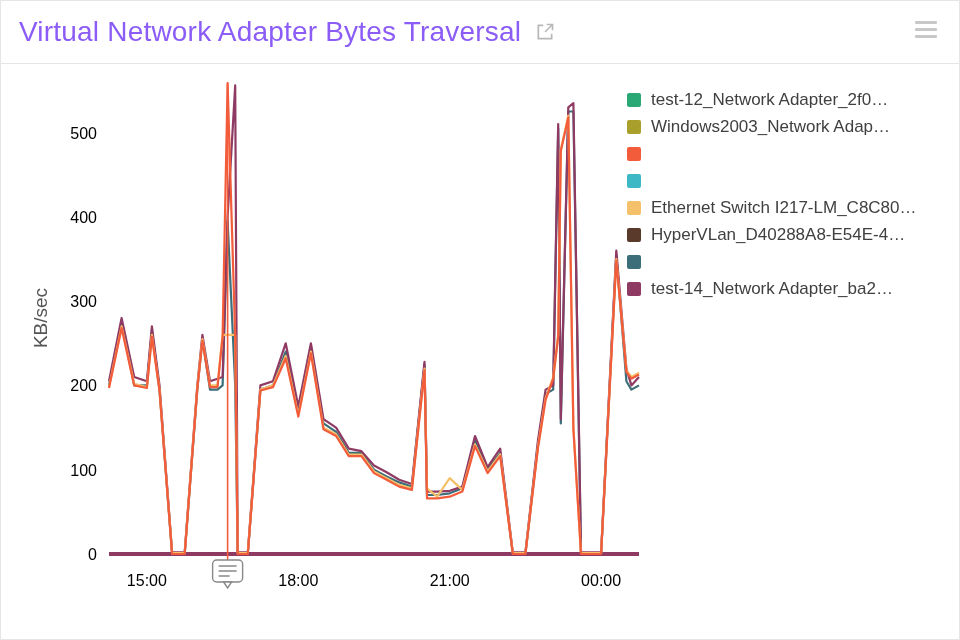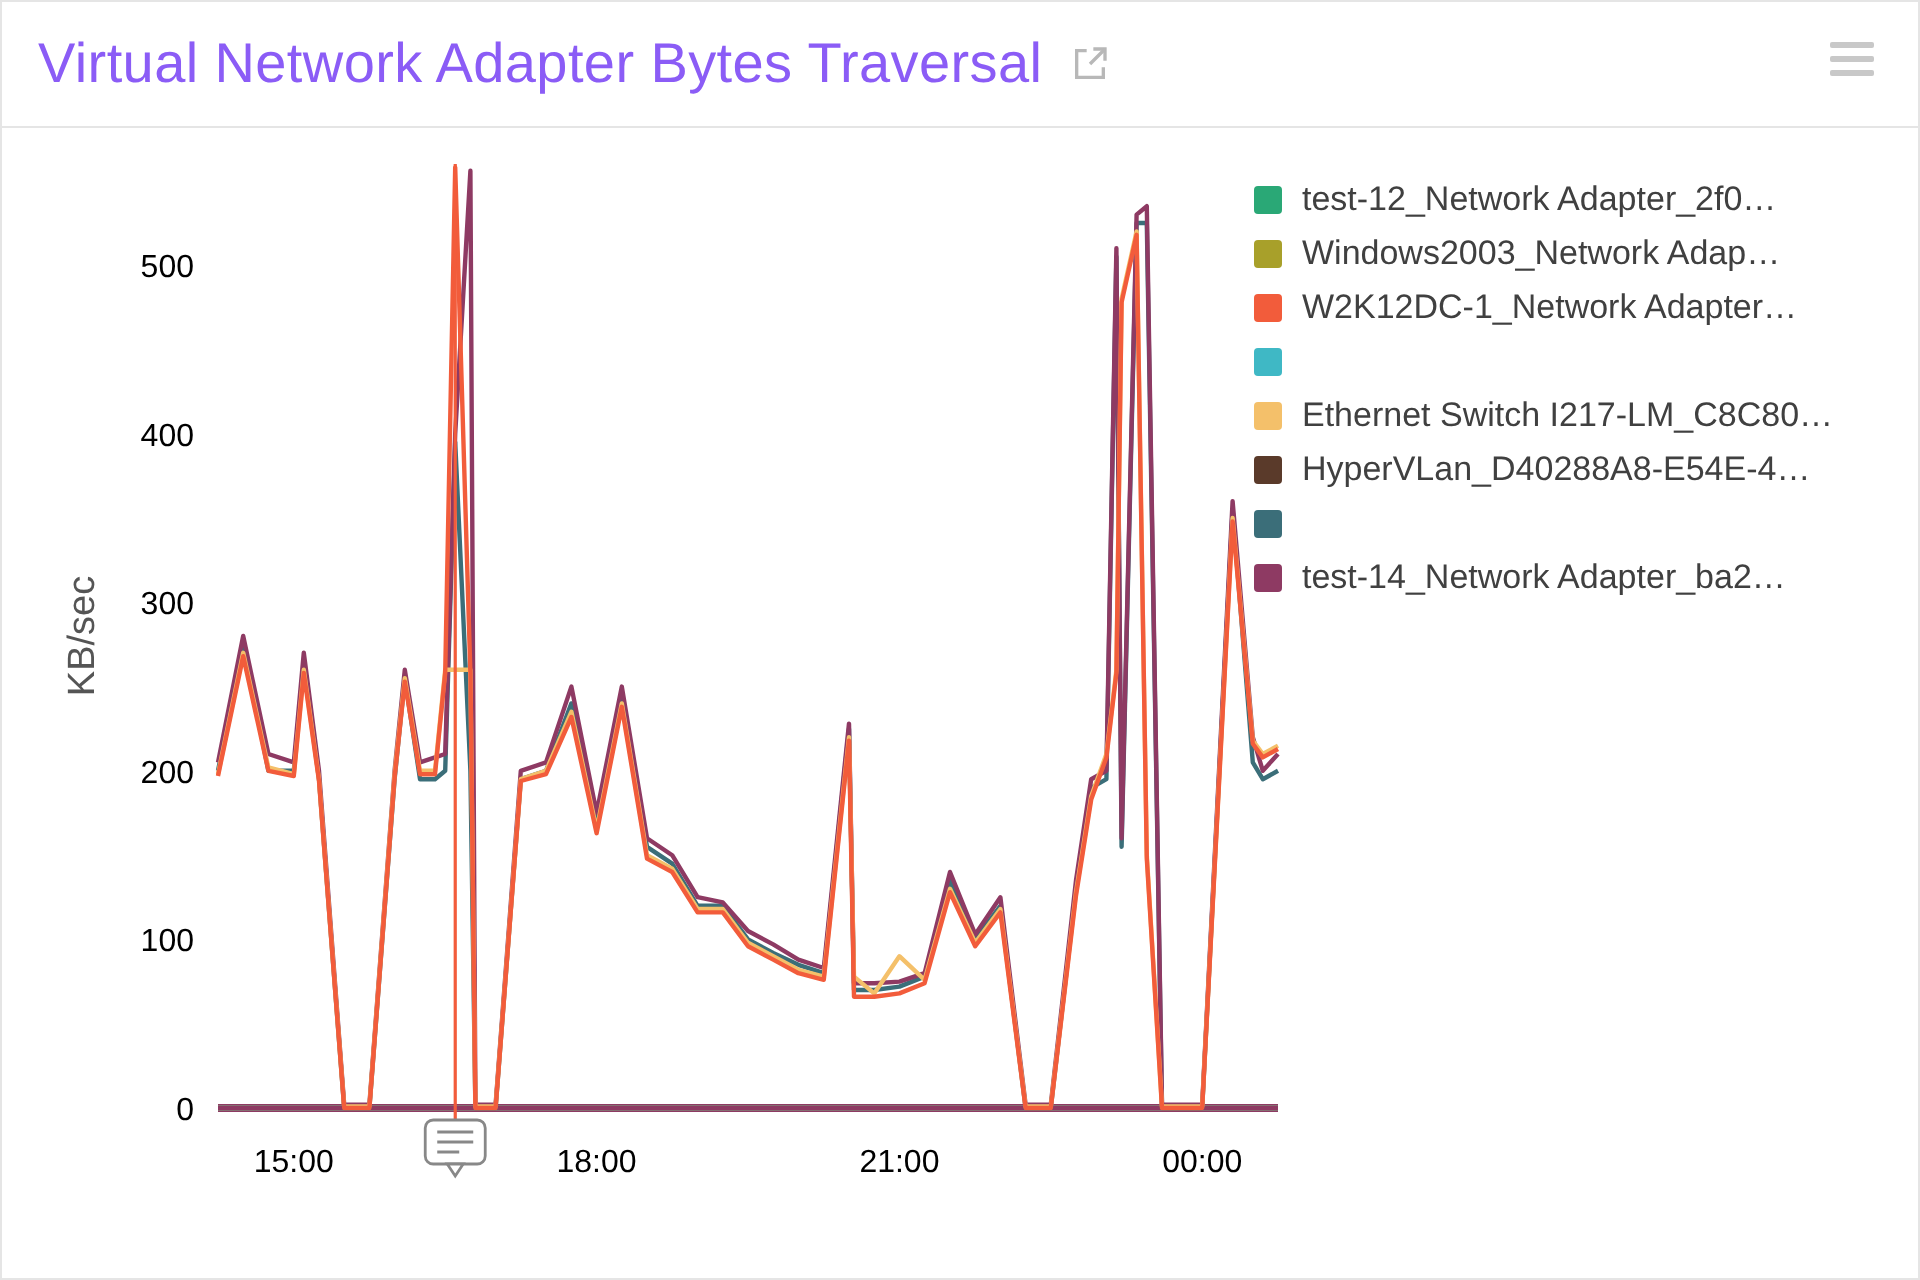--- a/index.html
+++ b/index.html
@@ -49,21 +49,20 @@
         <div class="legend-item">
           <span class="swatch" style="background: rgb(42, 168, 118);"></span>
           <span>test-12_Network Adapter_2f0…</span>
         </div>
         <div class="legend-item">
           <span class="swatch" style="background: rgb(168, 160, 42);"></span>
           <span>Windows2003_Network Adap…</span>
         </div>
         <div class="legend-item">
           <span class="swatch" style="background: rgb(242, 92, 59);"></span>
-          <span>W2K12DC-1_Network Adapter…</span>
         </div>
         <div class="legend-item">
           <span class="swatch" style="background: rgb(63, 184, 197);"></span>
         </div>
         <div class="legend-item">
           <span class="swatch" style="background: rgb(244, 192, 106);"></span>
           <span>Ethernet Switch I217-LM_C8C80…</span>
         </div>
         <div class="legend-item">
           <span class="swatch" style="background: rgb(90, 58, 42);"></span>

